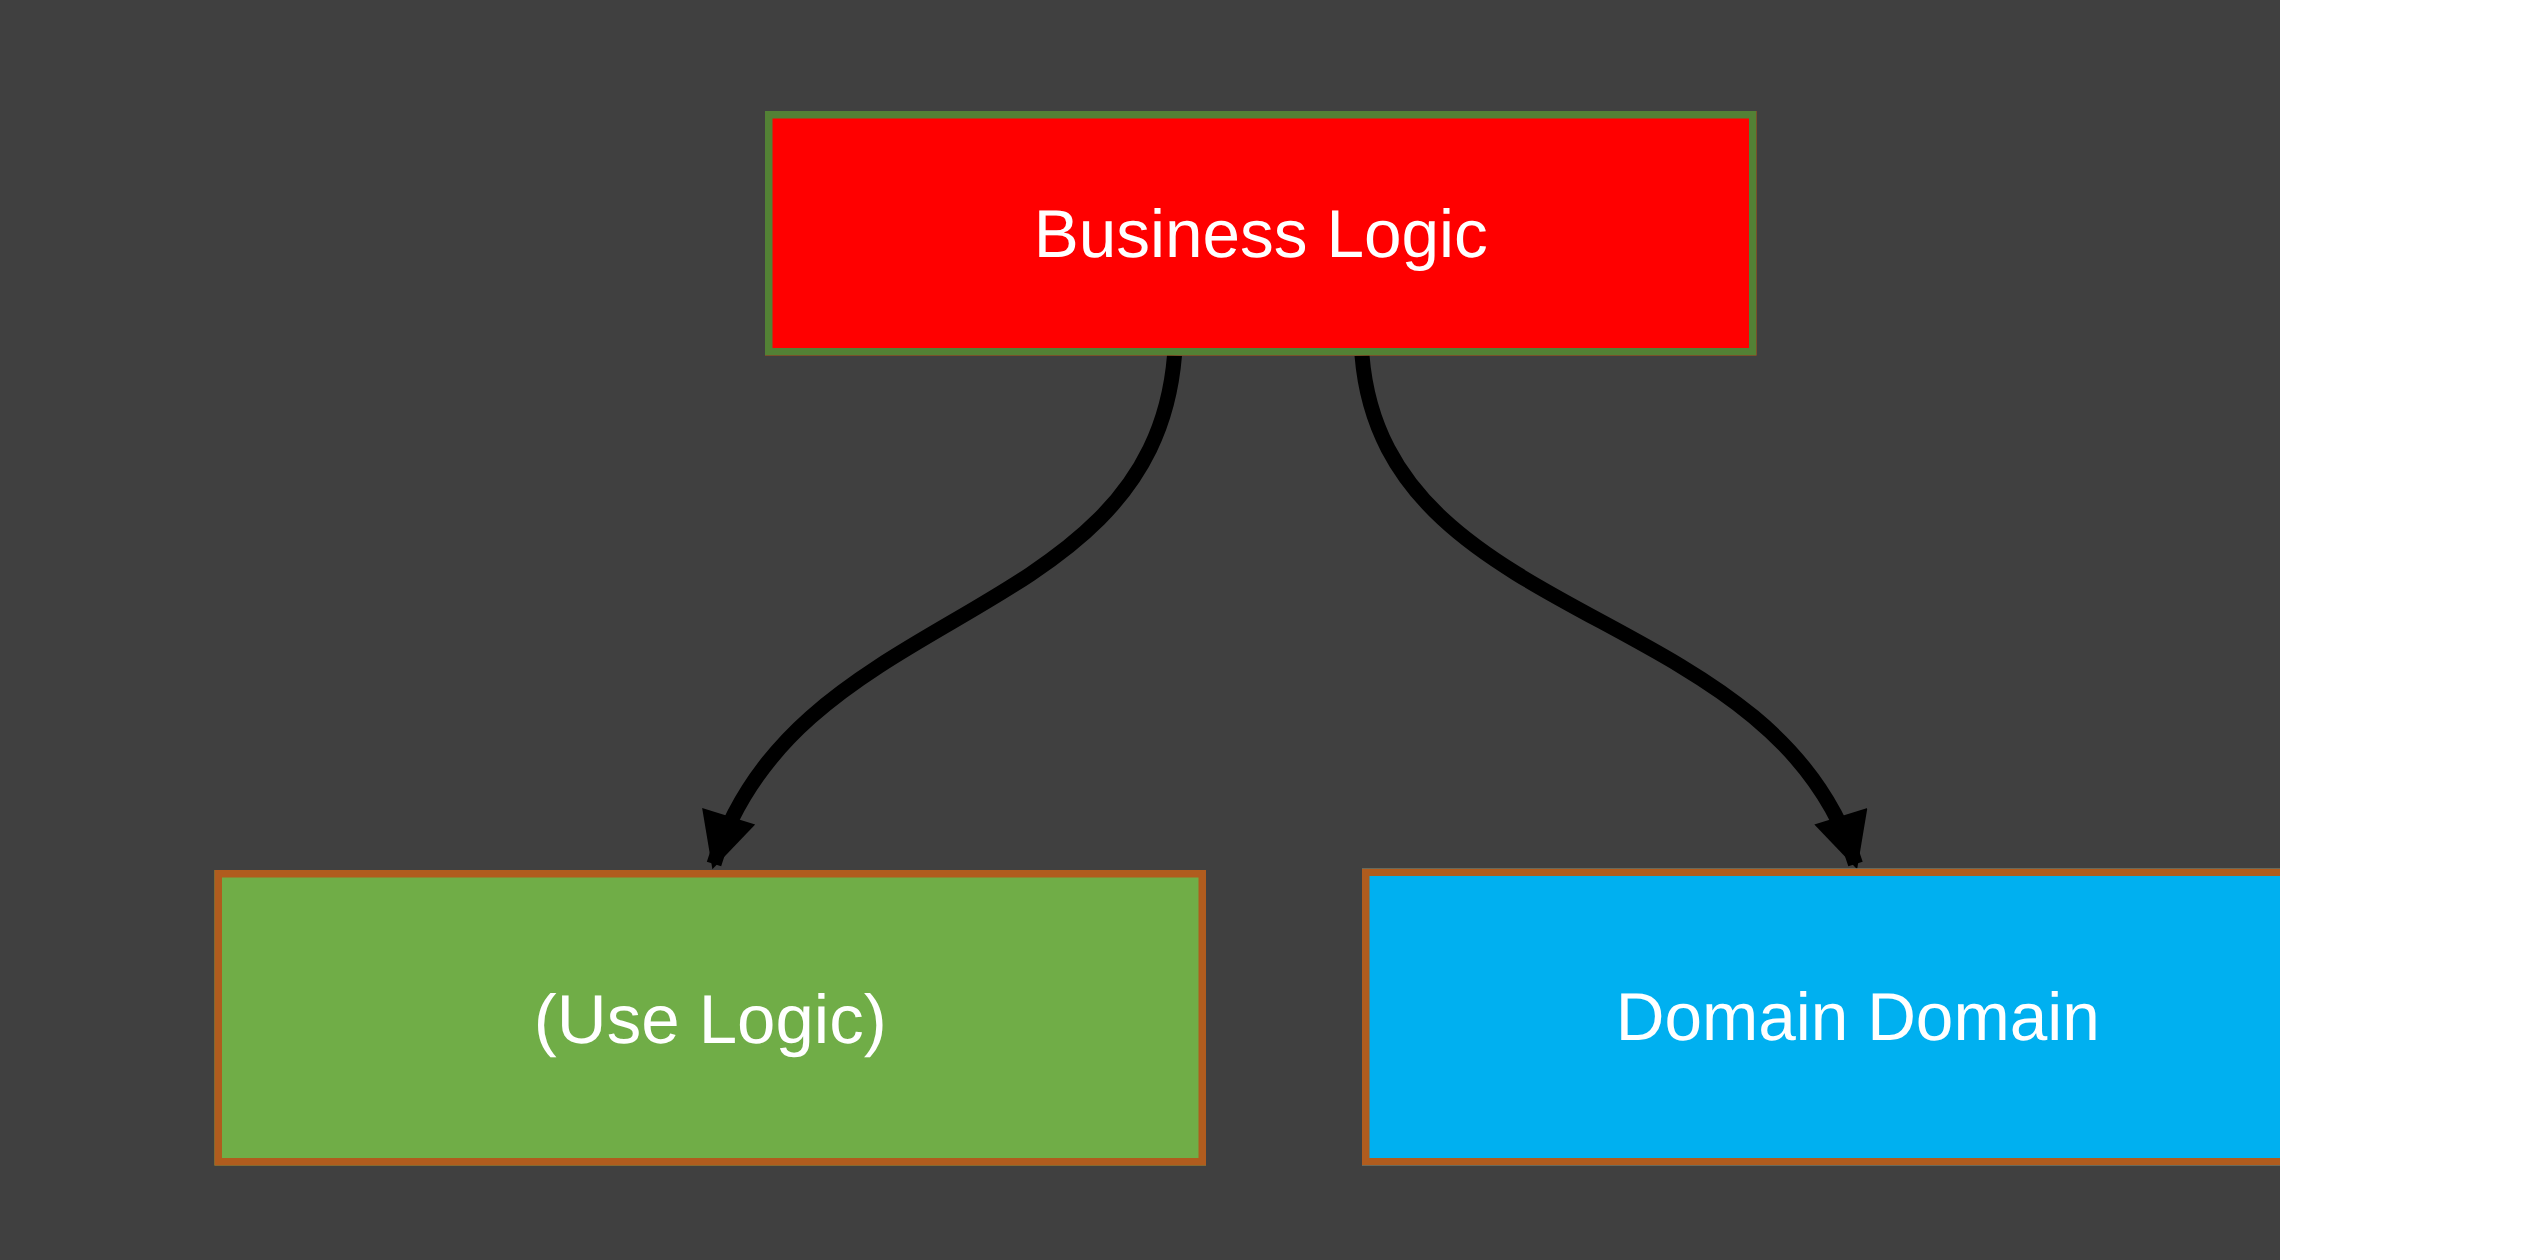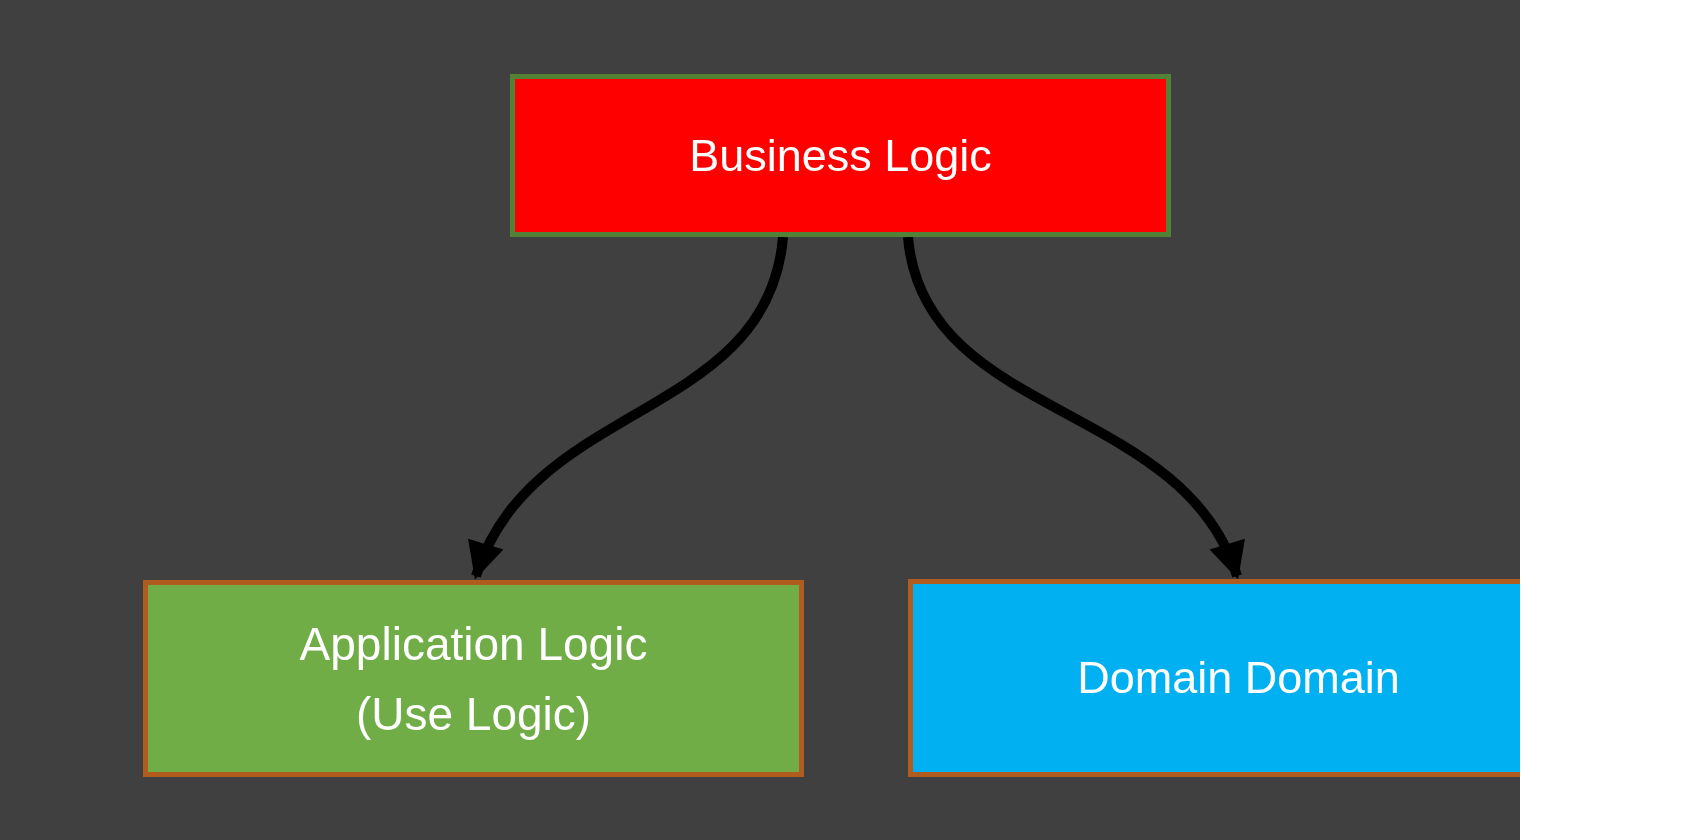--- a/index.html
+++ b/index.html
@@ -84,21 +84,20 @@
     </defs>
     <path class="edge-path" d="M783,237 C768,420 530,400 476,576" marker-end="url(#arrowhead)"></path>
     <path class="edge-path" d="M908,237 C923,420 1183,400 1237,576" marker-end="url(#arrowhead)"></path>
   </svg>
 
   <div class="node node-business">
     <span class="line">Business Logic</span>
   </div>
 
   <div class="node node-application">
-    <span class="line">Application Logic</span>
     <span class="line">(Use Logic)</span>
   </div>
 
   <div class="node node-domain">
     <span class="line">Domain Domain</span>
   </div>
 
 </div>
 
 </body></html>

